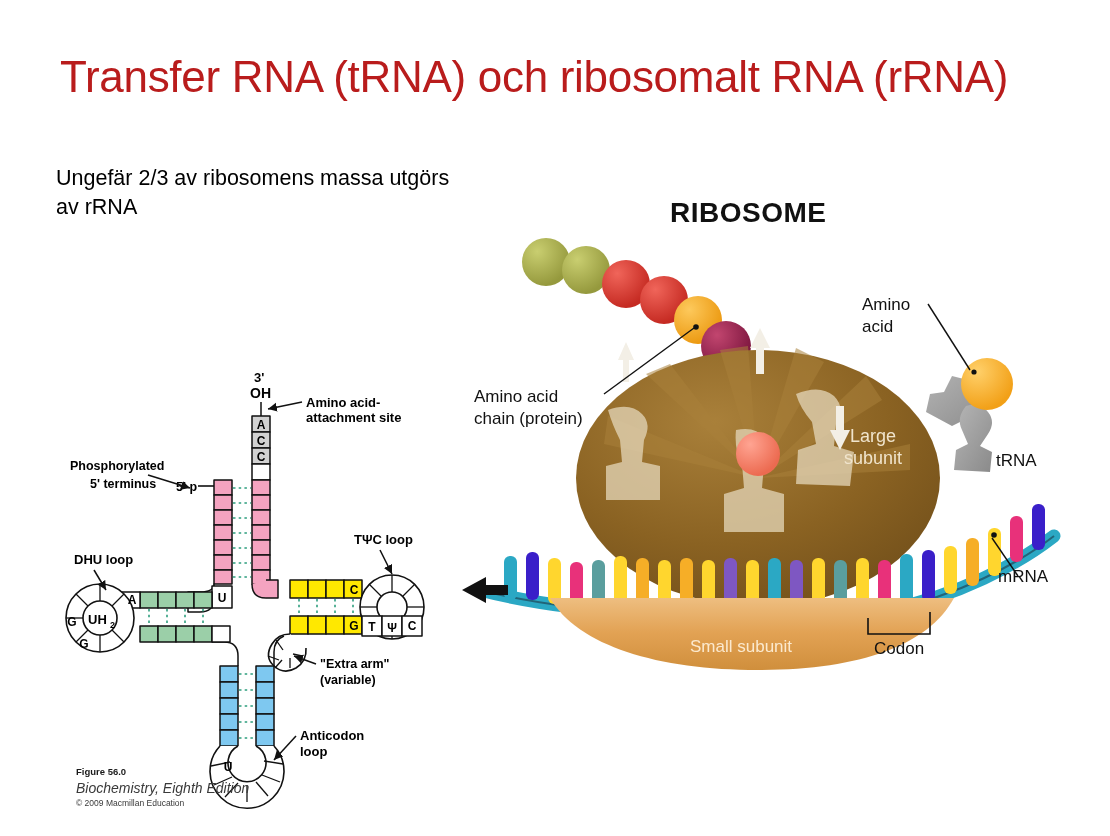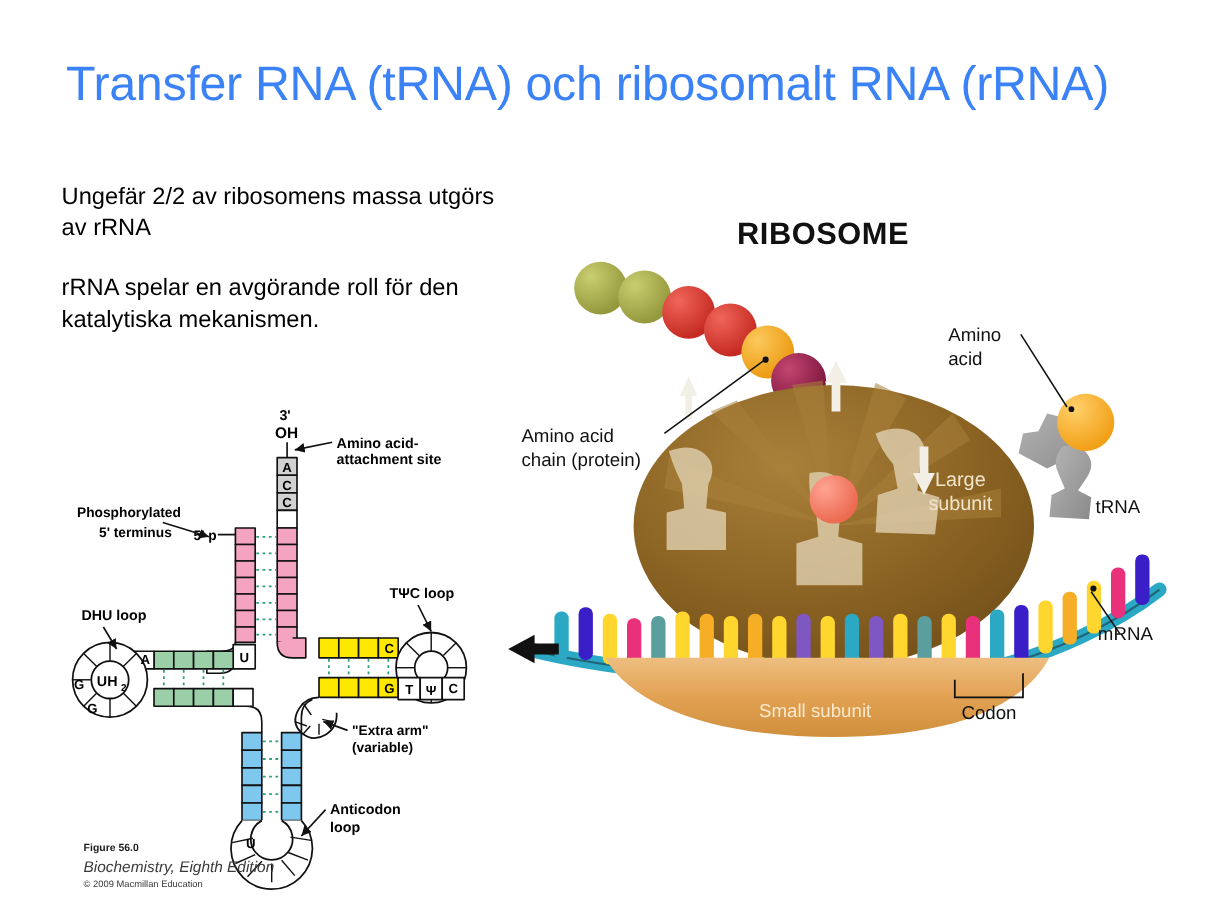--- a/index.html
+++ b/index.html
@@ -4,21 +4,21 @@
 <title>Transfer RNA (tRNA) och ribosomalt RNA (rRNA)</title>
 <style>
   html,body{margin:0;padding:0;background:#ffffff;}
   body{width:1110px;height:836px;position:relative;overflow:hidden;
        font-family:"Liberation Sans", sans-serif;color:#000;}
   .slide{position:absolute;inset:0;background:#fff;}
 
   
   .slide-title{
     position:absolute;left:60px;top:52px;width:990px;
-    font-size:44px;line-height:1.12;font-weight:400;color:#3b82f6;
+    font-size:44px;line-height:1.12;font-weight:400;color:#b91c1c;
     letter-spacing:-0.3px;white-space:nowrap;
   }
 
   
   .body-block{position:absolute;left:56px;top:164px;width:400px;
     font-size:21.5px;line-height:1.33;color:#000;}
   .body-block p{margin:0 0 26px 0;}
 
   
   .trna-fig{position:absolute;left:62px;top:368px;width:420px;height:452px;}
@@ -35,22 +35,21 @@
   .lbl{font-family:"Liberation Sans", sans-serif;font-weight:bold;}
 </style>
 </head>
 <body>
 
 <div class="slide">
 
   <div class="slide-title">Transfer RNA (tRNA) och ribosomalt RNA (rRNA)</div>
 
   <div class="body-block">
-    <p>Ungefär 2/2 av ribosomens massa utgörs av rRNA</p>
-    <p>rRNA spelar en avgörande roll för den katalytiska mekanismen.</p>
+    <p>Ungefär 2/3 av ribosomens massa utgörs av rRNA</p>
   </div>
 
   <div class="trna-fig">
     <svg viewBox="0 0 420 452" width="420" height="452">
       <defs>
         <marker id="arrowS" markerWidth="7" markerHeight="7" refX="6" refY="3" orient="auto">
           <path d="M0,0 L6,3 L0,6 z" fill="#111"></path>
         </marker>
       </defs>
 

